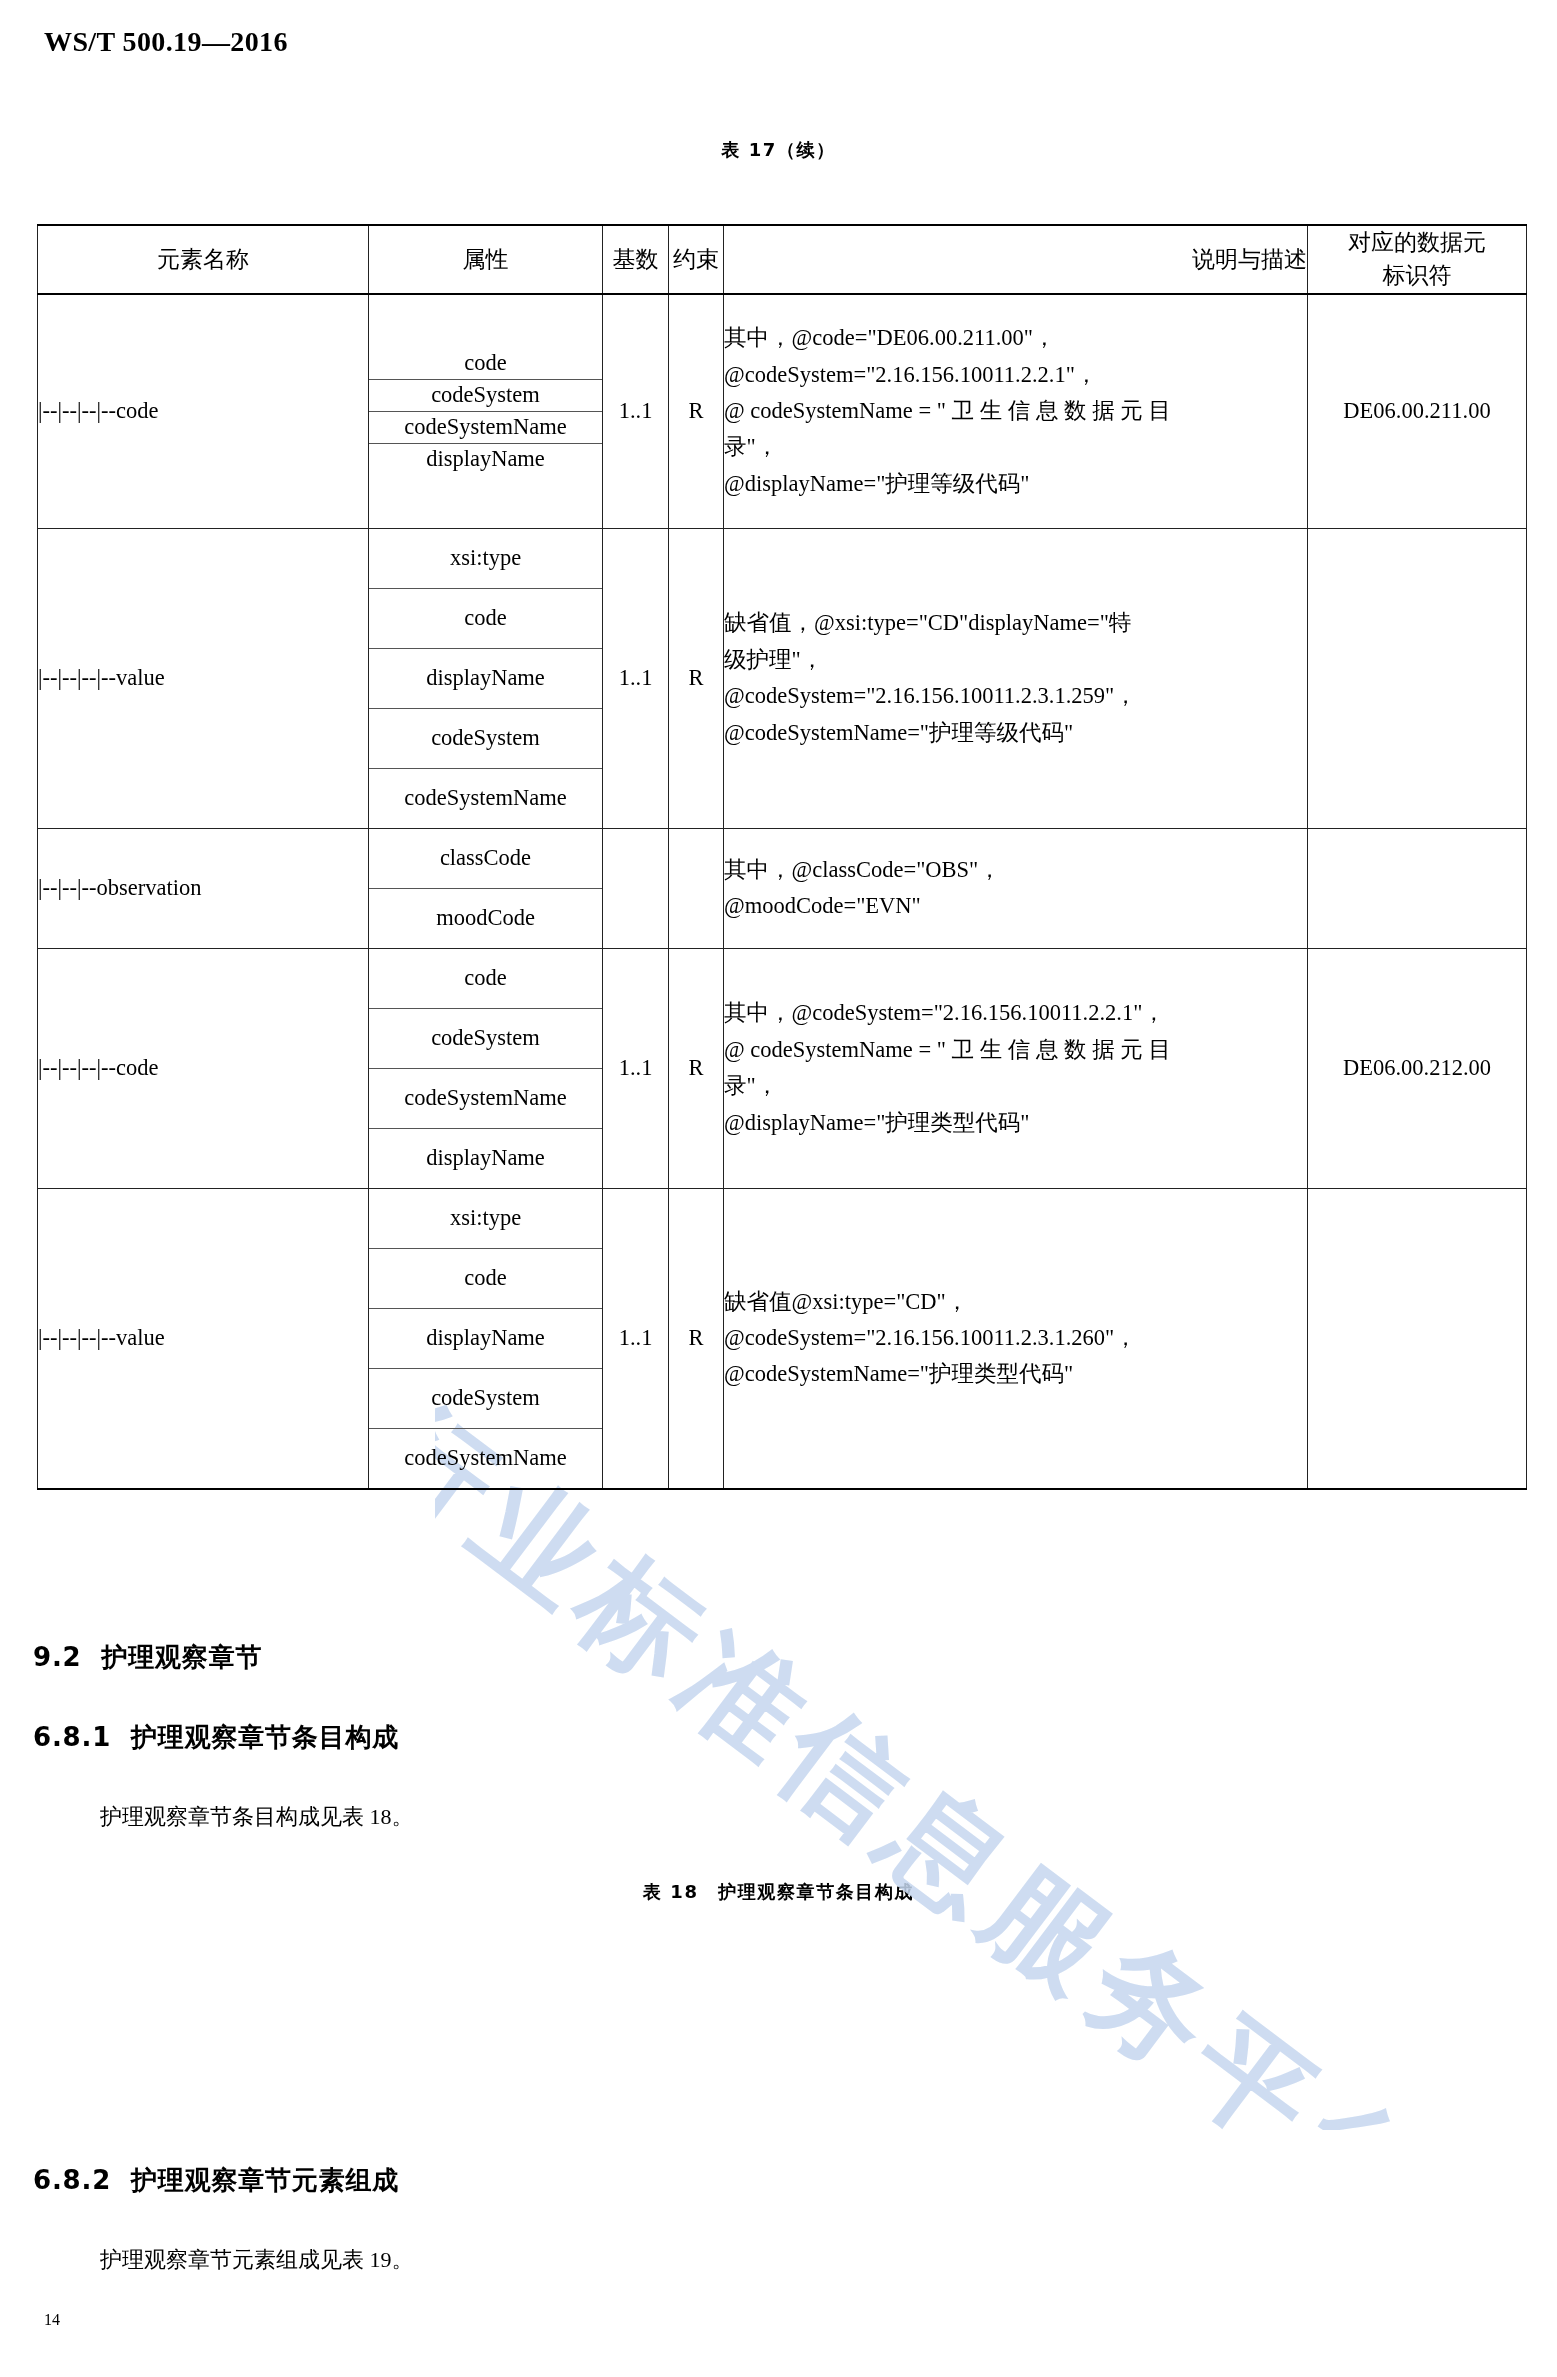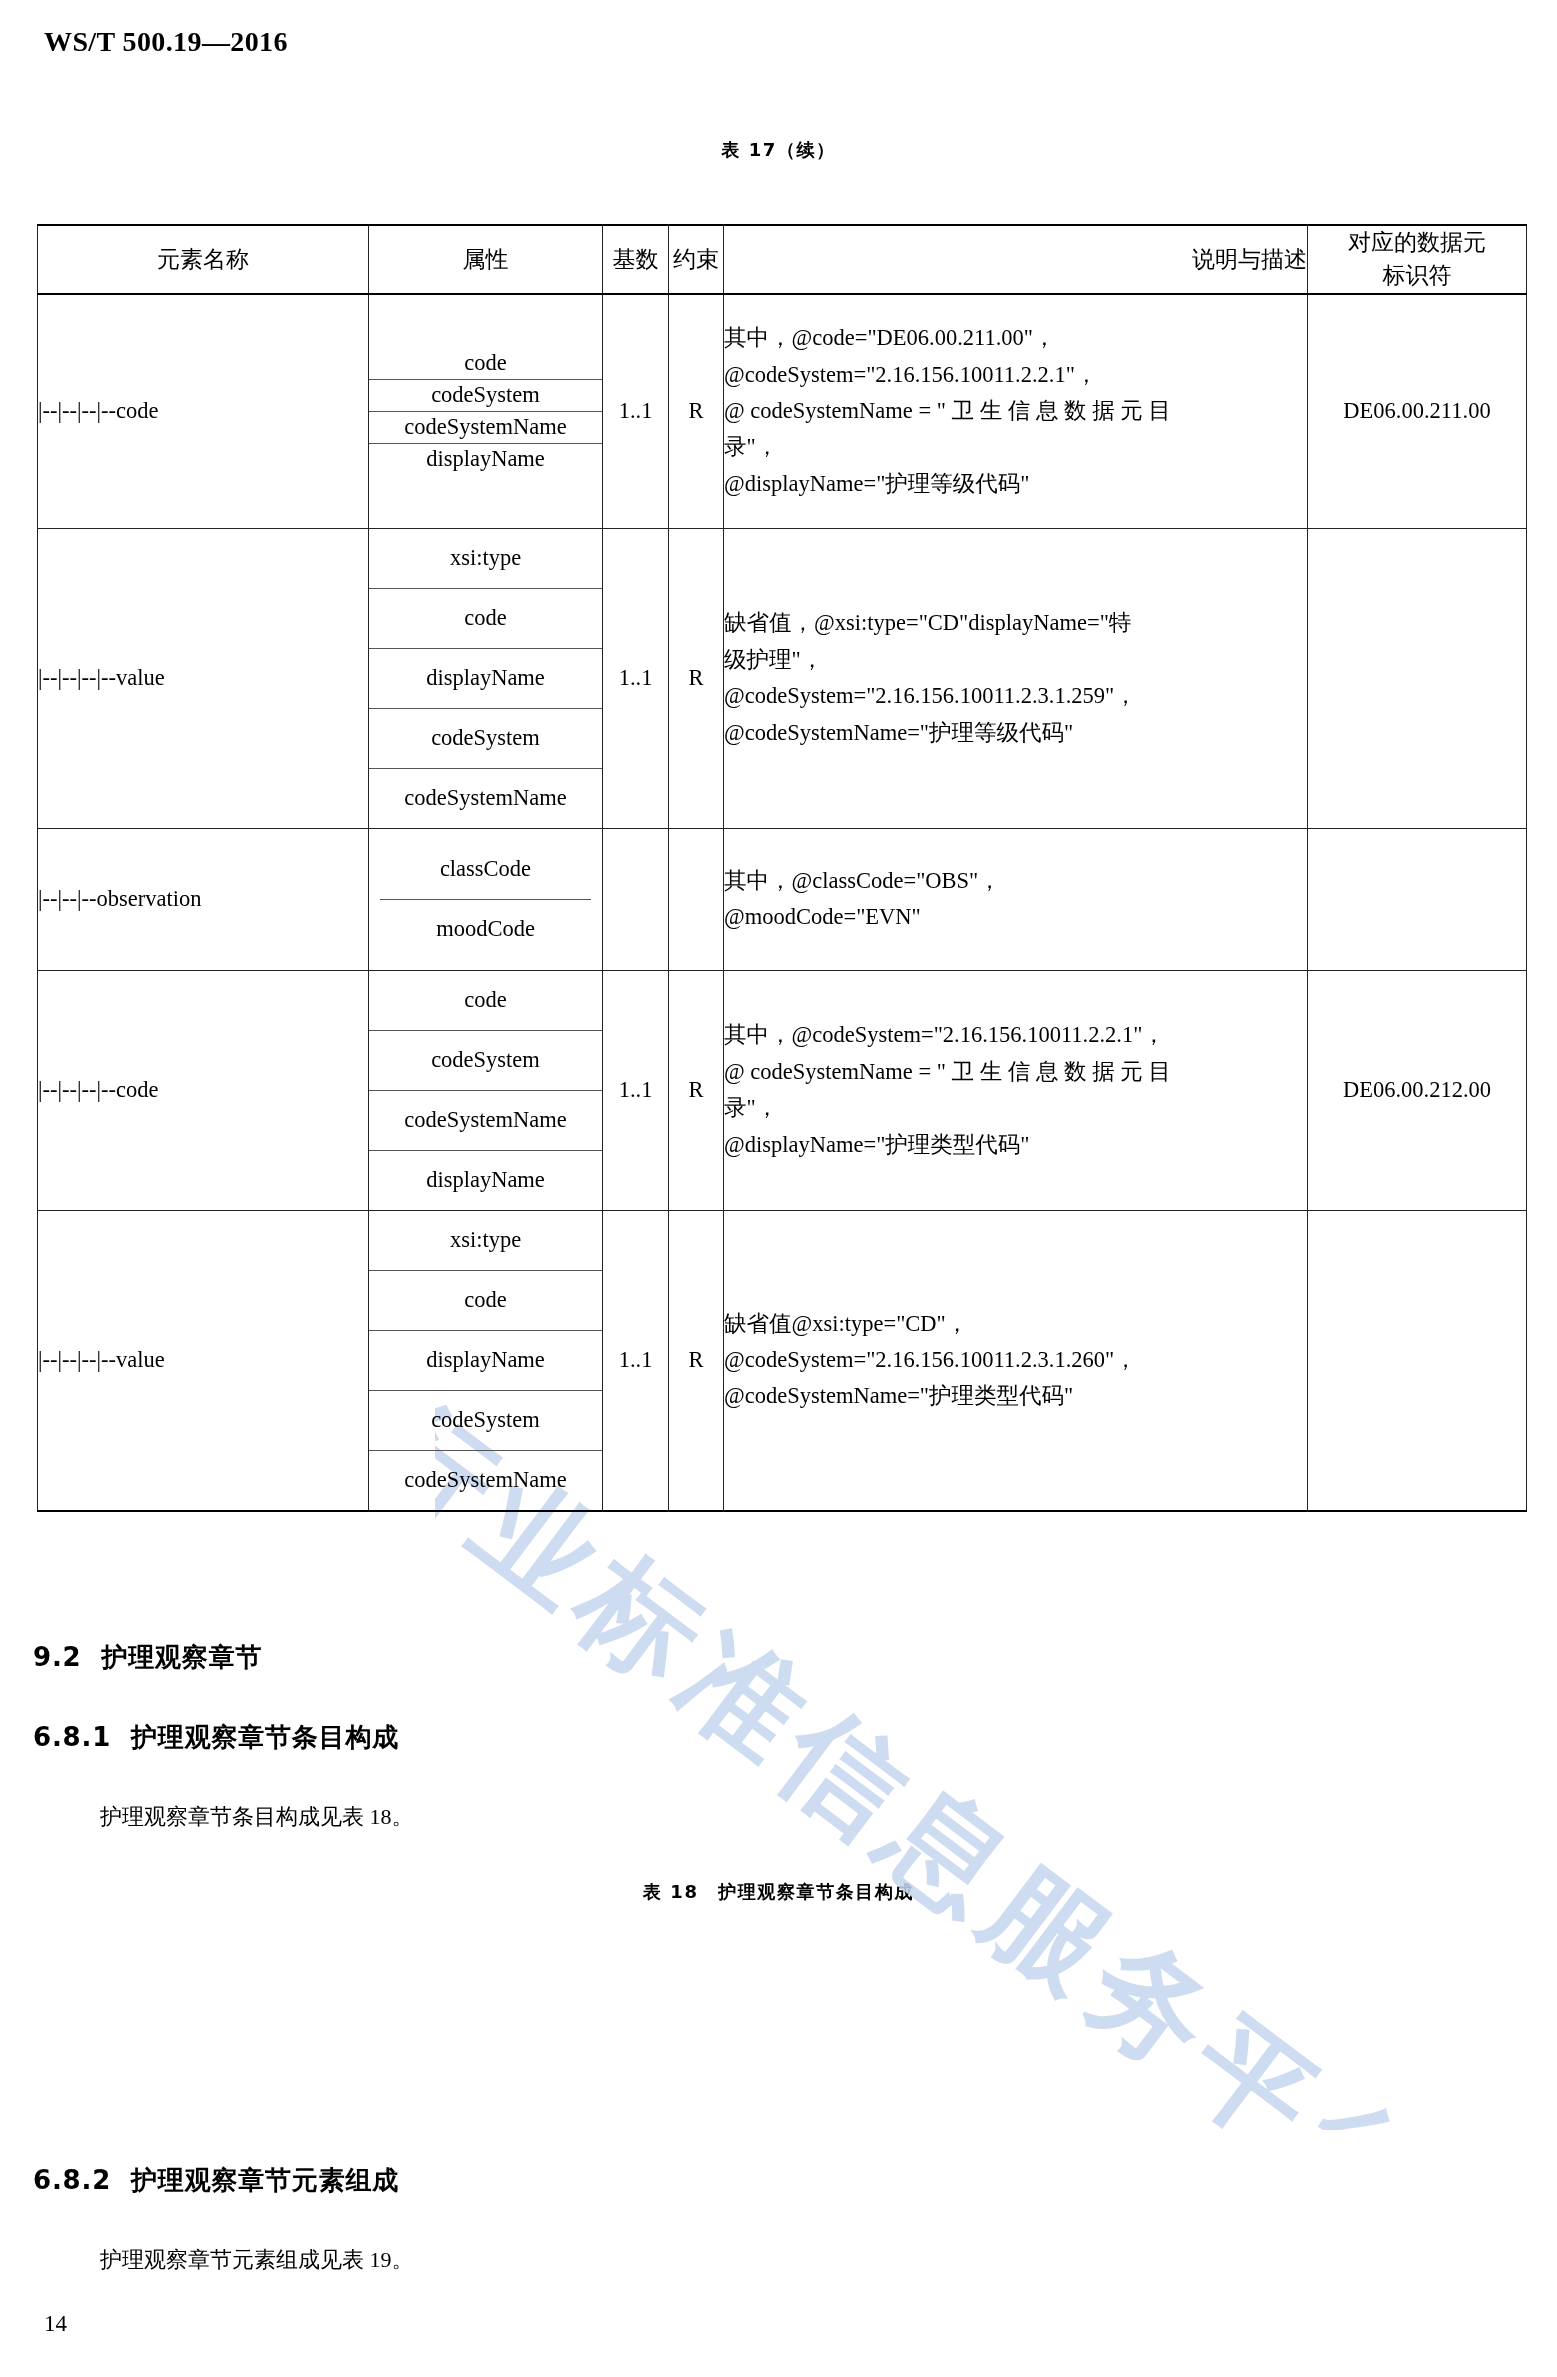--- a/index.html
+++ b/index.html
@@ -154,21 +154,21 @@
   #h-6-8    { left: 33px; top: 1640px; }
   #h-6-8-1  { left: 33px; top: 1720px; }
   #p-6-8-1  { left: 100px; top: 1802px; }
   #h-6-8-2  { left: 33px; top: 2163px; }
   #p-6-8-2  { left: 100px; top: 2245px; }
 
   .page-number {
     position: absolute;
     left: 44px;
     top: 2311px;
-    font-size: 23px;
+    font-size: 16px;
     font-family: "Liberation Serif", "DejaVu Serif", serif;
   }
 </style>
 </head>
 <body>
 
 <div class="page">
 
   <div class="watermark">
     <div class="watermark-text">行业标准信息服务平台</div>
@@ -254,21 +254,21 @@
         <span class="desc-line">级护理"，</span>
         <span class="desc-line">@codeSystem="2.16.156.10011.2.3.1.259"，</span>
         <span class="desc-line">@codeSystemName="护理等级代码"</span>
       </td>
       <td class="c-de"></td>
     </tr>
 
 
     <tr>
       <td class="c-name" style="height:118px;">|--|--|--observation</td>
-      <td class="c-attr" style="padding:11px;">
+      <td class="c-attr" style="padding:0;">
         <table style="width:100%;border-collapse:collapse;border:none;">
           <tbody>
                 <tr>
                   <td class="attr-cell" style="border:none;border-bottom:0.8px solid #555;height:59px;">classCode</td>
                 </tr>
           <tr>
                   <td class="attr-cell last" style="border:none;height:59px;">moodCode</td>
                 </tr>
         </tbody>
             </table>

